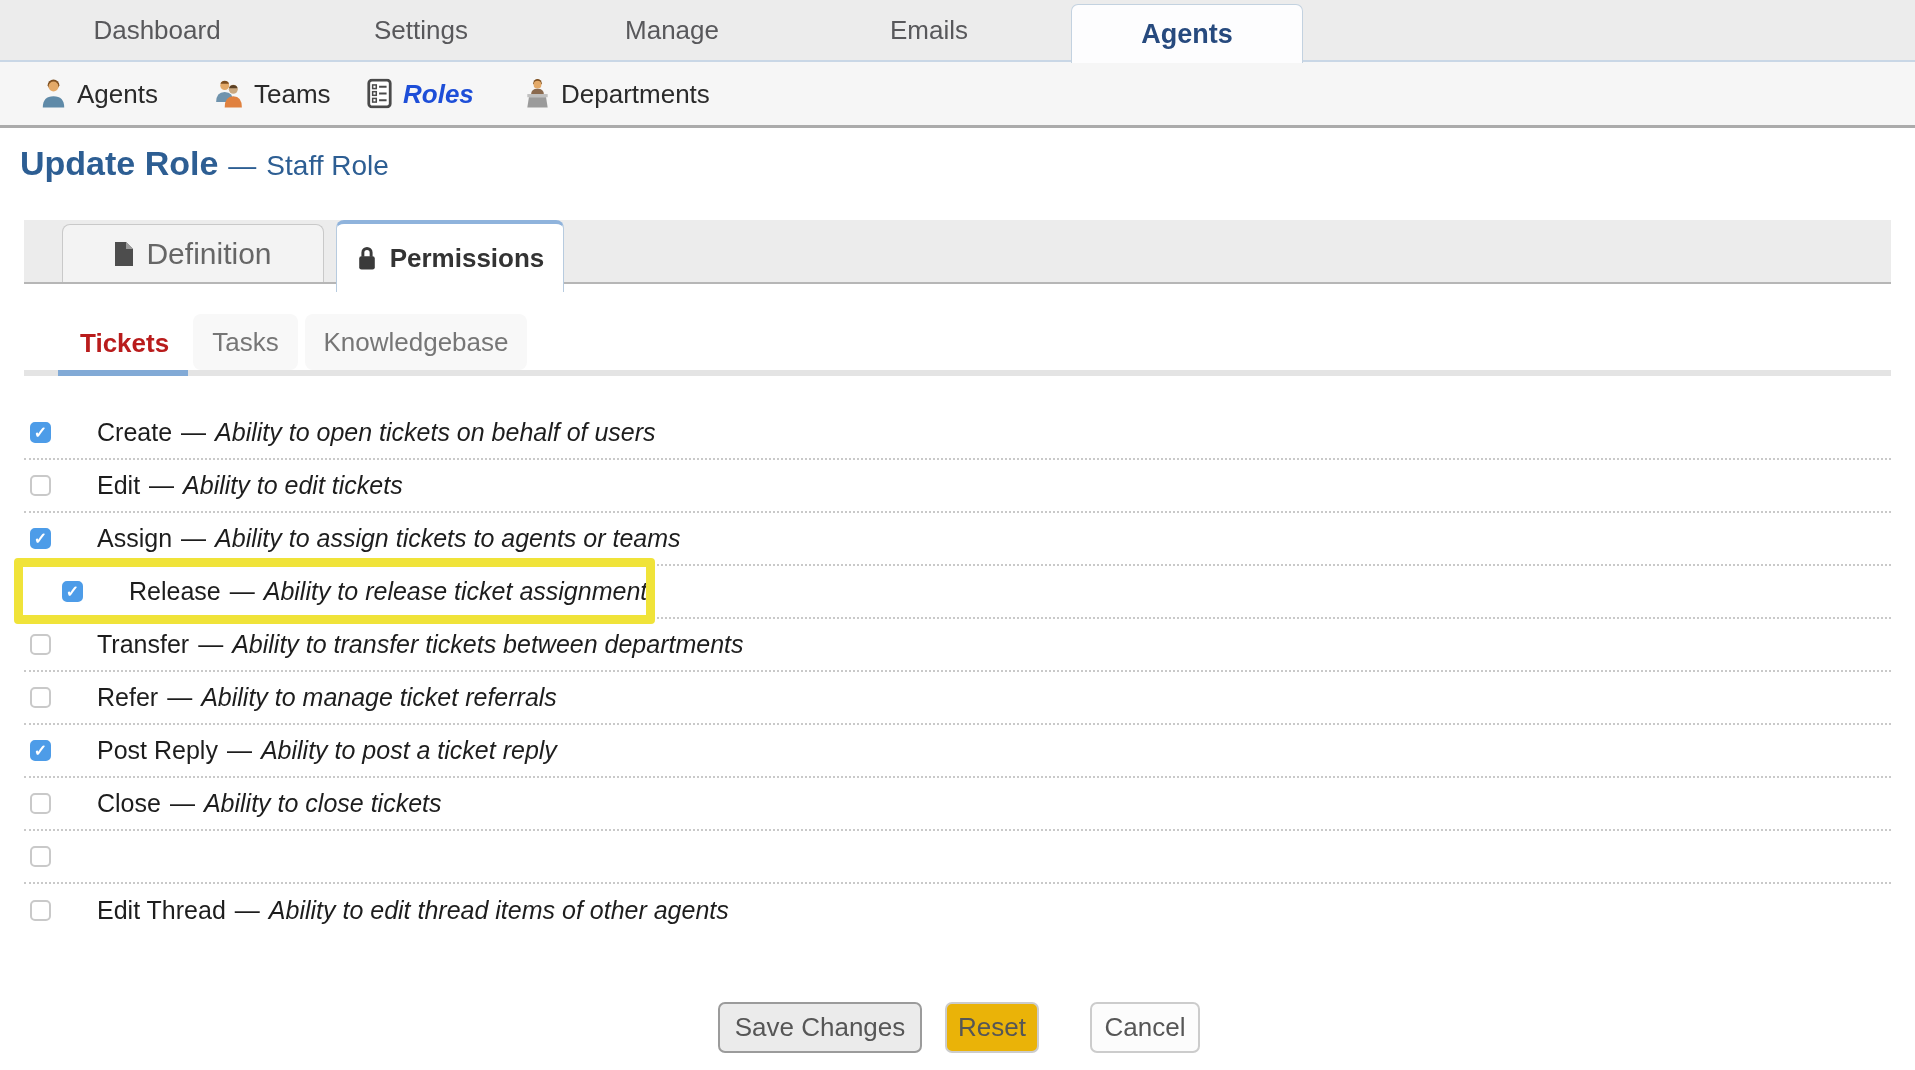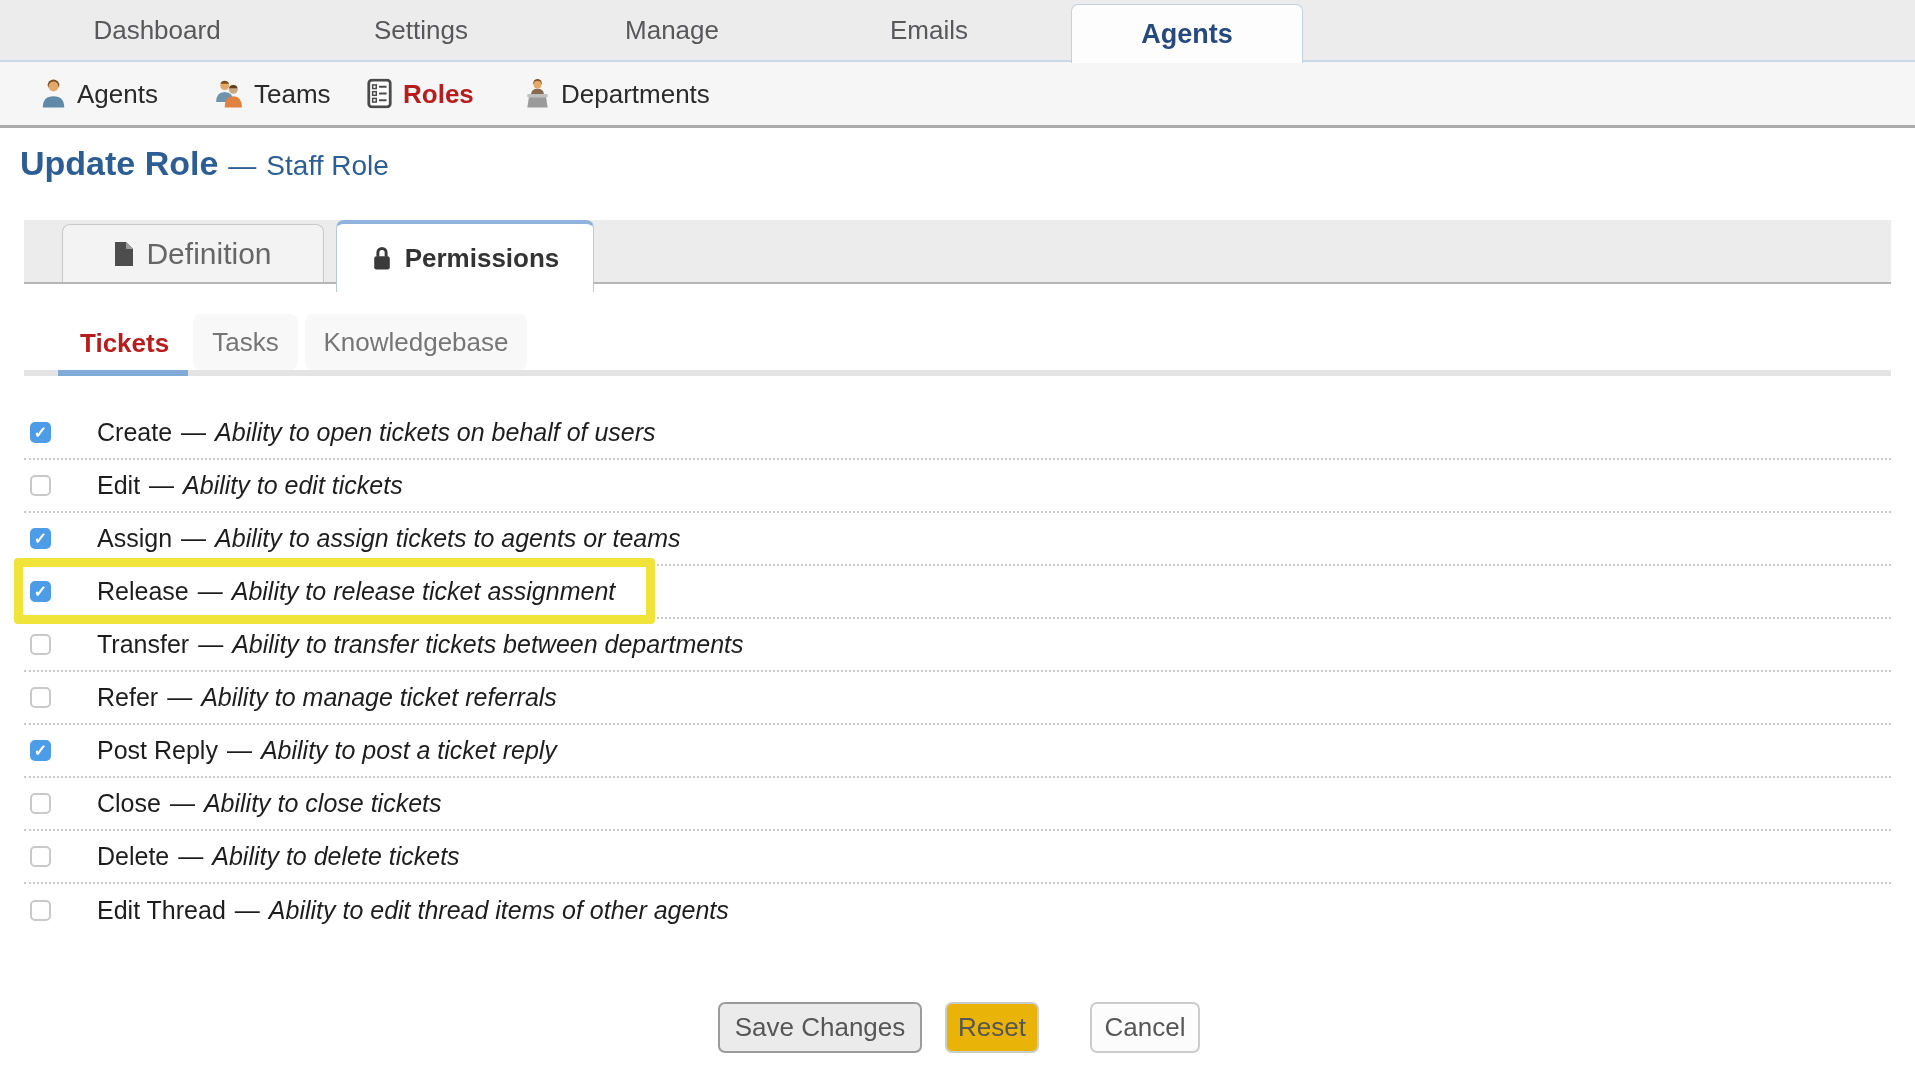--- a/index.html
+++ b/index.html
@@ -15,38 +15,38 @@
             background:#fdfdfe;border:1px solid #c3d2e0;border-bottom:none;
             border-radius:7px 7px 0 0;z-index:2;display:flex;align-items:center;
             justify-content:center;font-size:27px;font-weight:bold;color:#274a7e;cursor:pointer;}
 
   
   .subnav{position:absolute;left:0;top:62px;width:1915px;height:63px;
           background:#f6f6f6;border-bottom:3px solid #ababab;}
   .subnav-item{position:absolute;top:50%;transform:translateY(-50%);
           display:flex;align-items:center;gap:10px;font-size:26px;color:#2a2a2a;cursor:pointer;}
   .subnav-item .icn{display:flex;align-items:center;}
-  .subnav-item.bold span.lbl{font-weight:bold;color:#b91c1c;}
+  .subnav-item.bold span.lbl{font-weight:bold;color:#1d4ed8;font-style:italic;}
 
   
   .page-title-row{position:absolute;left:20px;top:144px;display:flex;
           align-items:baseline;color:#2d5e93;}
   .page-title-row .t1{font-size:34px;font-weight:bold;}
   .page-title-row .sep{font-size:28px;margin:0 10px;}
   .page-title-row .t2{font-size:28px;}
 
   
   .tabstrip{position:absolute;left:24px;top:220px;width:1867px;height:62px;
           background:#ececec;border-bottom:2px solid #b6b6b6;box-sizing:content-box;}
   .tab{position:absolute;display:flex;align-items:center;justify-content:center;
           gap:12px;cursor:pointer;box-sizing:border-box;}
   .tab-definition{left:38px;top:4px;width:262px;height:58px;background:#f3f3f3;
           border:1px solid #c9c9c9;border-bottom:none;border-radius:8px 8px 0 0;
           font-size:30px;color:#666;}
-  .tab-permissions{left:312px;top:0;width:258px;height:72px;background:#ffffff;
+  .tab-permissions{left:312px;top:0;width:228px;height:72px;background:#ffffff;
           border:1px solid #b7cbdf;border-top:4px solid #8fb3dc;border-bottom:none;
           border-radius:8px 8px 0 0;font-size:26px;font-weight:bold;color:#333;z-index:3;}
 
   
   .subtab-tickets{position:absolute;left:80px;top:328px;font-size:26px;
           font-weight:bold;color:#b91c1c;cursor:pointer;}
   .subtab-pill{position:absolute;top:314px;height:56px;background:#f8f8f8;
           border-radius:8px;display:flex;align-items:center;justify-content:center;
           font-size:26px;color:#767676;cursor:pointer;}
   .subtab-tasks{left:193px;width:105px;}
@@ -54,21 +54,21 @@
   .subtab-underline{position:absolute;left:24px;top:370px;width:1867px;height:6px;
           background:#e4e4e4;}
   .subtab-underline .active-seg{position:absolute;left:34px;top:0;width:130px;
           height:6px;background:#82aad6;}
 
   
   .perm-list{position:absolute;left:24px;top:407px;width:1867px;}
   .perm-row{position:relative;height:53px;display:flex;align-items:center;
           box-sizing:border-box;border-bottom:2px dotted #c9c9c9;cursor:pointer;}
   .perm-row:last-child{border-bottom:none;}
-  .perm-row.highlighted{z-index:4;}
+  .perm-row.highlighted{z-index:4;padding-left:32px;}
   .checkbox{width:21px;height:21px;margin-left:6px;border:2px solid #c9c9c9;
           border-radius:5px;background:#fff;box-sizing:border-box;position:relative;
           flex:none;cursor:pointer;}
   .checkbox.checked{background:#4d9ce8;border-color:#4d9ce8;}
   .checkbox.checked::after{content:"\2713";position:absolute;left:50%;top:50%;
           transform:translate(-50%,-54%);color:#fff;font-size:16px;font-weight:bold;}
   .perm-text{margin-left:46px;font-size:25px;color:#1d1d1d;white-space:nowrap;}
   .perm-text .dash{margin:0 9px;}
   .perm-text .desc{font-style:italic;}
   .hl{display:none;}
@@ -232,21 +232,20 @@
 
     <div class="perm-row">
 
       <span class="checkbox"></span>
       <span class="perm-text"><span>Close</span><span class="dash">—</span><span class="desc">Ability to close tickets</span></span>
     </div>
 
     <div class="perm-row">
 
       <span class="checkbox"></span>
-      <span class="perm-text"><span>Delete</span><span class="dash">—</span><span class="desc">Ability to delete tickets</span></span>
     </div>
 
     <div class="perm-row">
 
       <span class="checkbox"></span>
       <span class="perm-text"><span>Edit Thread</span><span class="dash">—</span><span class="desc">Ability to edit thread items of other agents</span></span>
     </div>
 
   </div>
 

